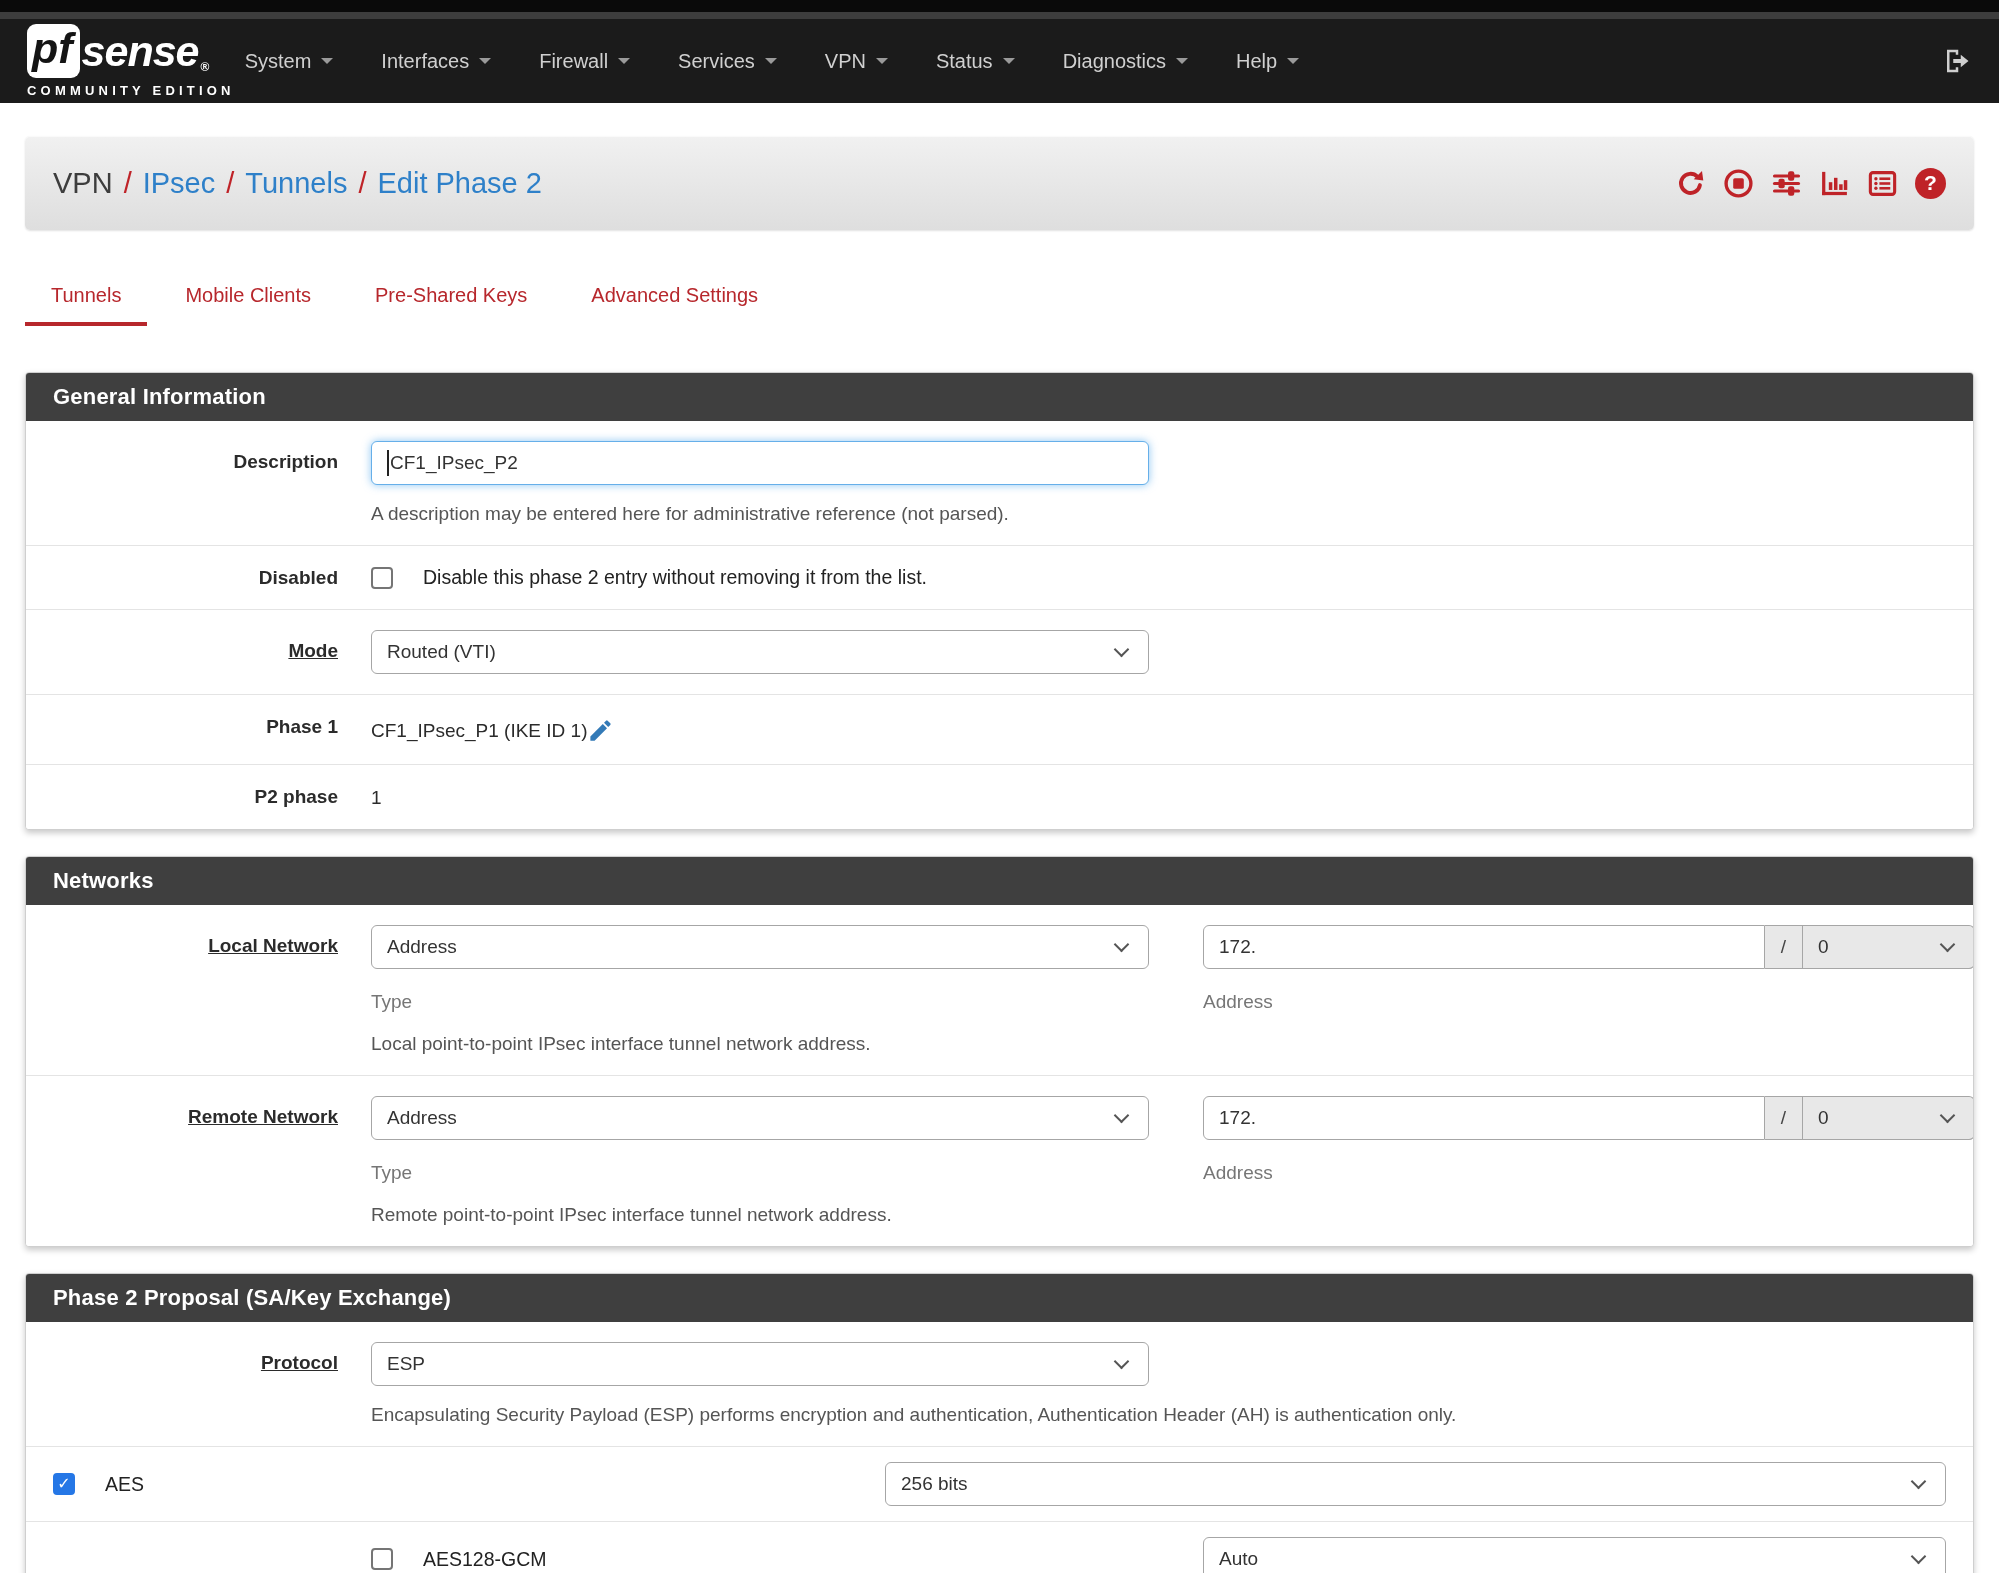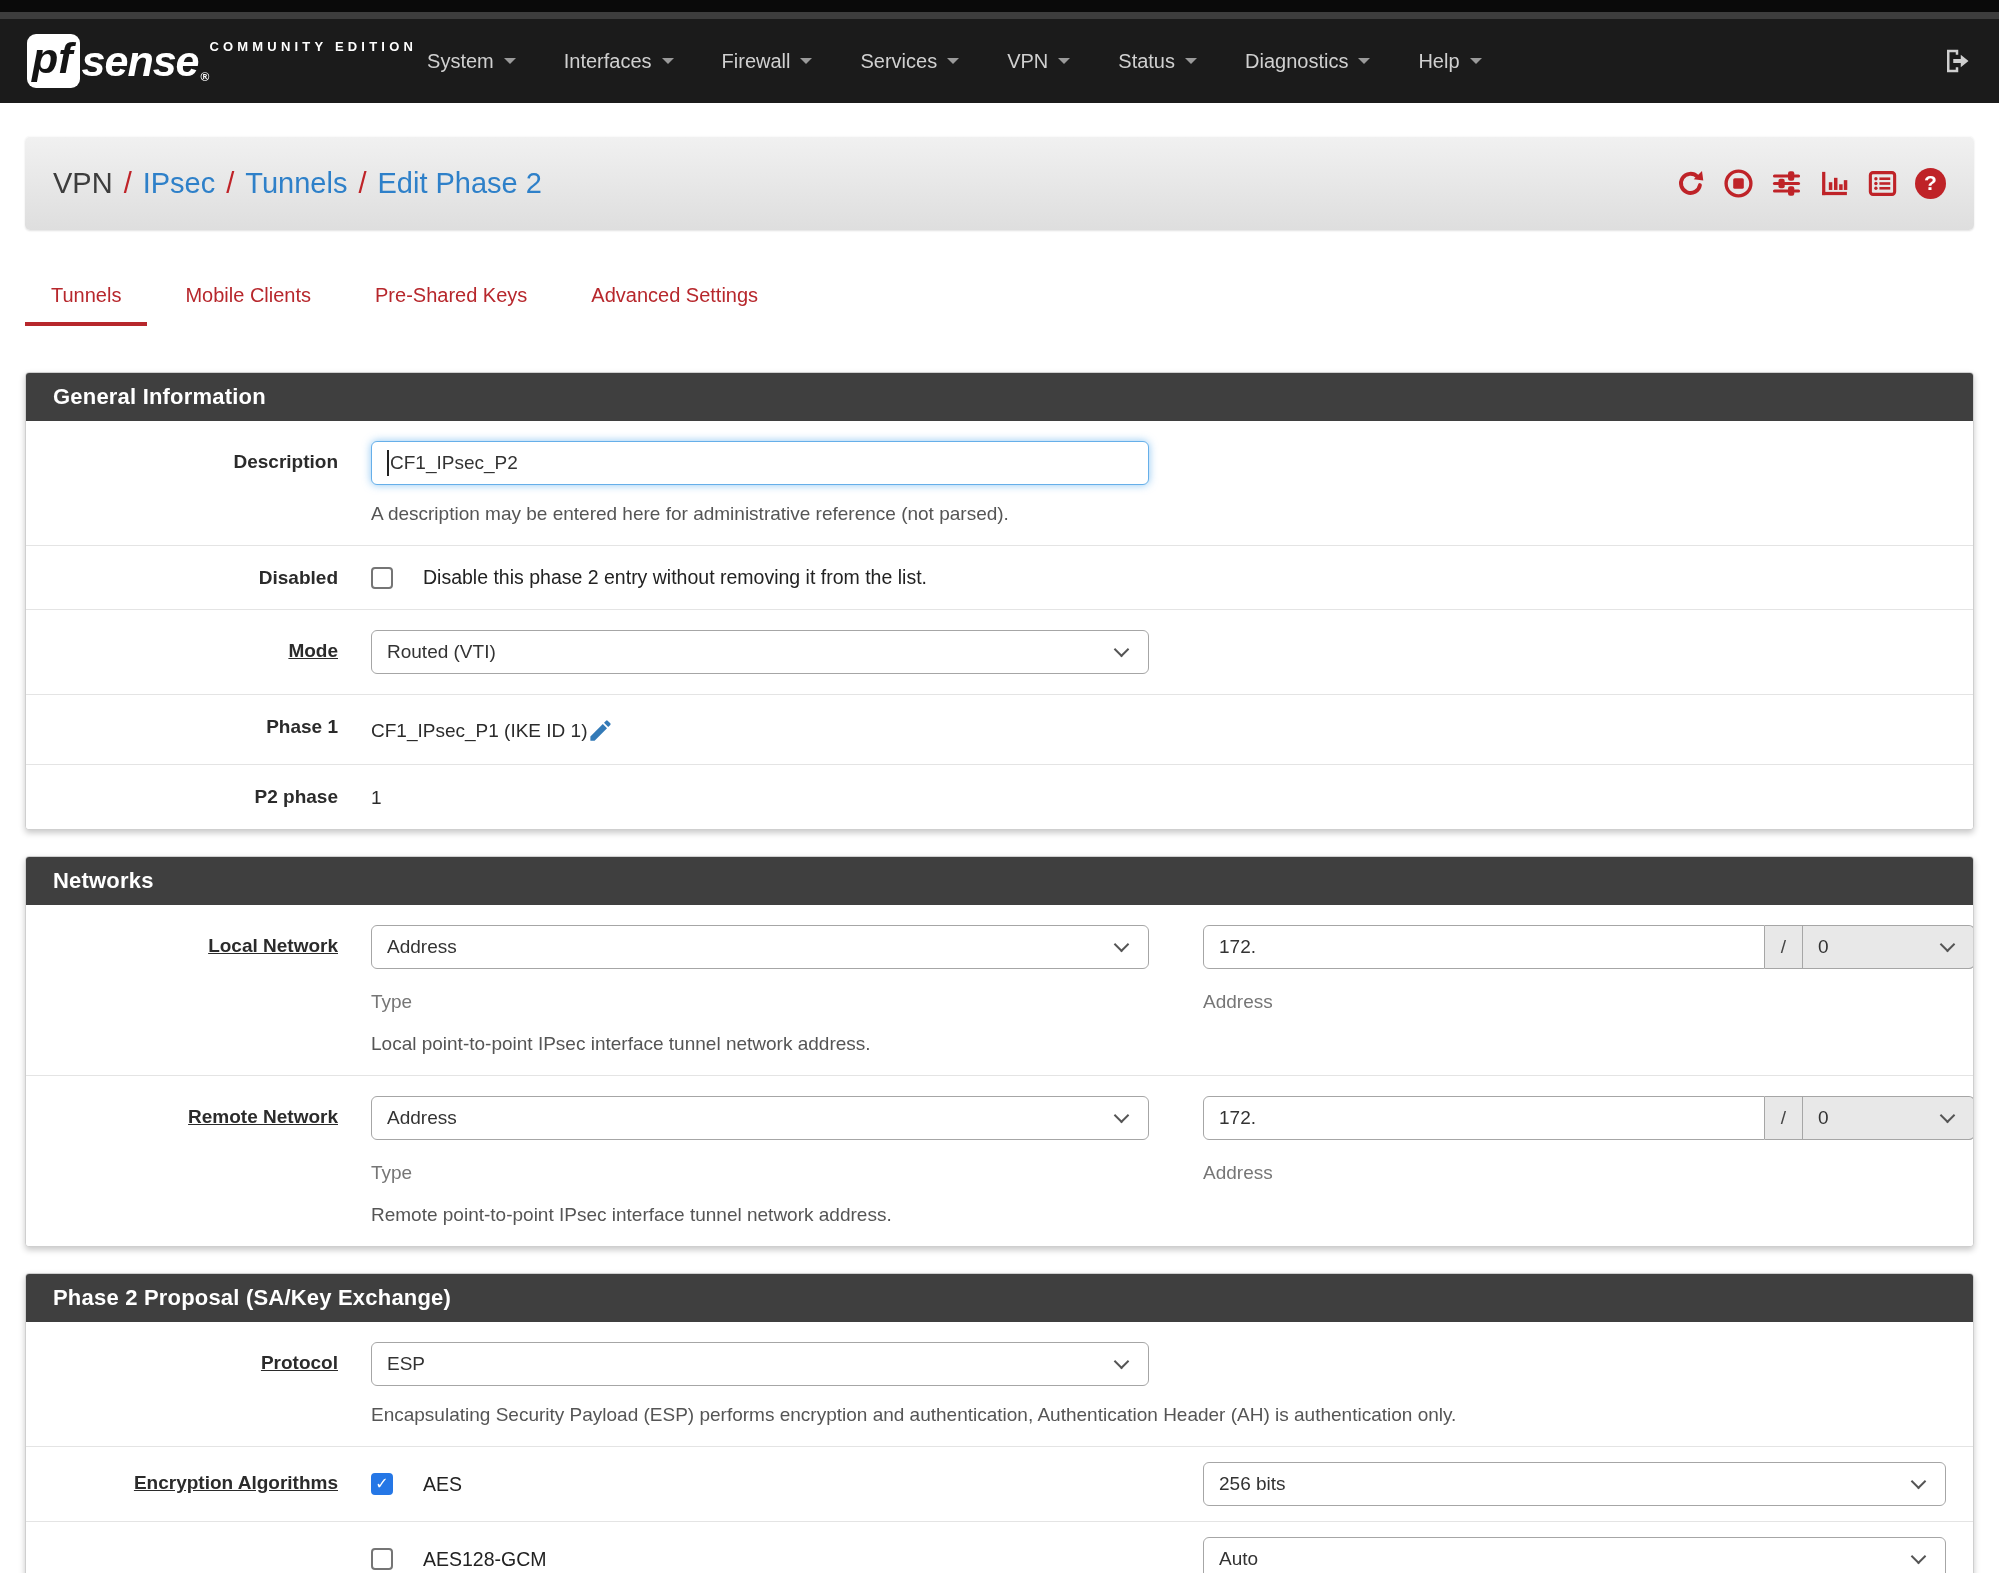--- a/index.html
+++ b/index.html
@@ -5,21 +5,21 @@
   *{margin:0;padding:0;box-sizing:border-box}
   html,body{width:1999px;height:1573px}
   body{font-family:"Liberation Sans","DejaVu Sans",sans-serif;background:#ffffff;color:#333;overflow:hidden;position:relative}
 
   
   .strip1{height:12px;background:#0a0a0a}
   .strip2{height:7px;background:#3d3d3d}
 
   
   .navbar{height:84px;background:#1b1b1b;display:flex;align-items:center;padding:0 27px}
-  .logo{display:flex;flex-direction:row;margin-right:10px}
+  .logo{display:flex;flex-direction:column;margin-right:10px}
   .logo-main{display:flex;align-items:center;font-style:italic;font-weight:bold}
   .logo-pf{background:#fff;color:#141414;border-radius:9px;font-size:43px;line-height:1;padding:3px 7px 8px 5px}
   .logo-sense{color:#fff;font-size:43px;line-height:1;letter-spacing:-1px;margin-left:2px}
   .logo-reg{color:#fff;font-size:12px;align-self:flex-end;margin:0 0 4px 2px;font-style:normal}
   .logo-edition{color:#fff;font-size:13px;font-weight:bold;letter-spacing:4.2px;margin-top:5px}
   .nav-items{display:flex;align-items:center;gap:48px;}
   .nav-item{color:#d0d0d0;font-size:20px;display:flex;align-items:center;gap:10px;cursor:pointer;white-space:nowrap}
   .caret{width:0;height:0;border-left:6px solid transparent;border-right:6px solid transparent;border-top:6px solid #9a9a9a}
   .logout{margin-left:auto;cursor:pointer;display:flex}
   .logout svg{width:30px;height:30px}
@@ -342,21 +342,20 @@
       <div class="ccol">
         <div class="selectbox control-w">
           <span>ESP</span>
           <span class="chev"></span>
         </div>
         <div class="helptext" style="margin-top:18px">Encapsulating Security Payload (ESP) performs encryption and authentication, Authentication Header (AH) is authentication only.</div>
       </div>
     </div>
 
     <div class="frow enc">
-      <div class="lcol u"><span>Encryption Algorithms</span></div>
       <div class="ccol">
         <div class="two-col center">
           <div class="cbrow w">
             <span class="cb checked"></span>
             <span>AES</span>
           </div>
           <div class="selectbox fill">
             <span>256 bits</span>
             <span class="chev"></span>
           </div>

